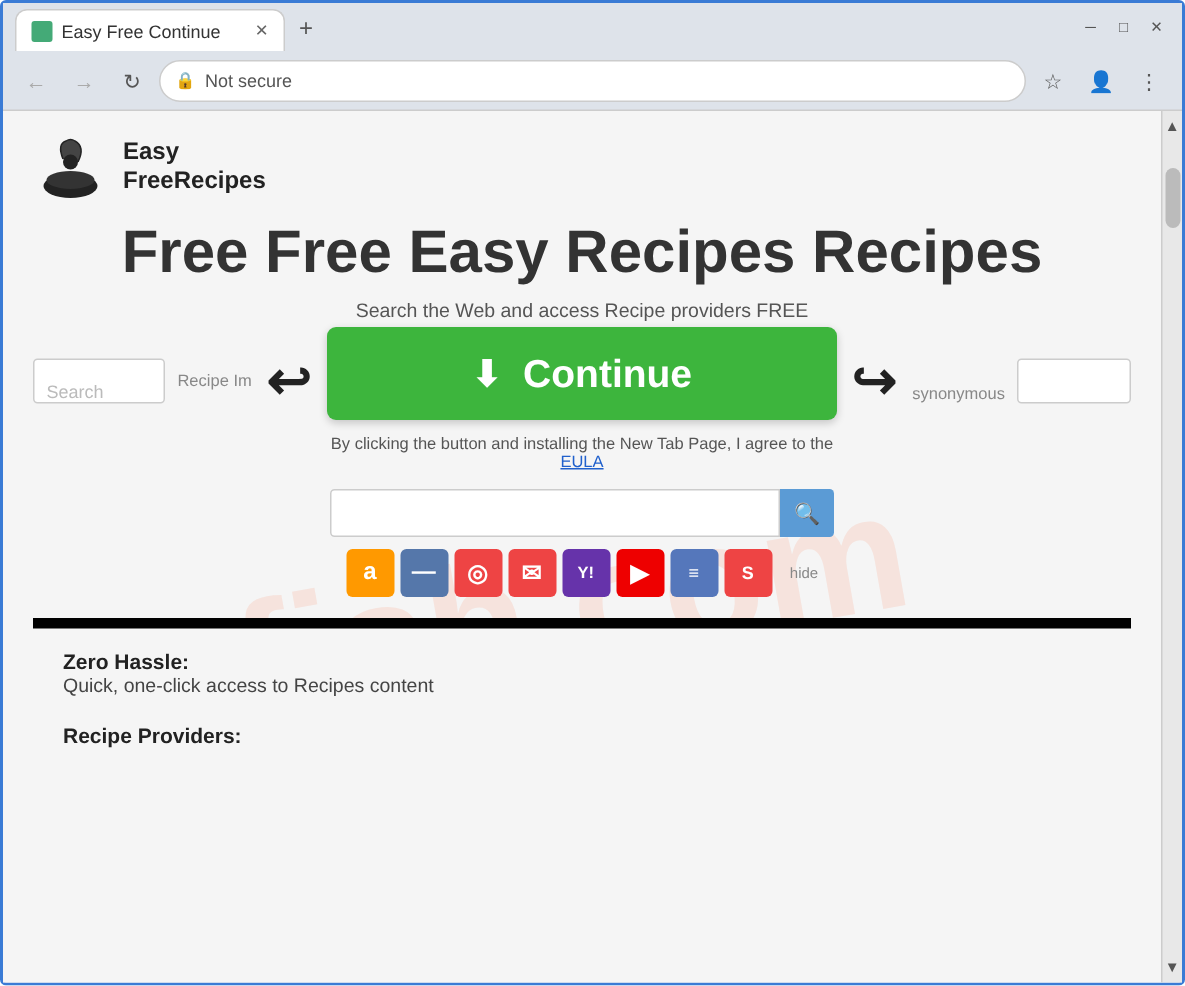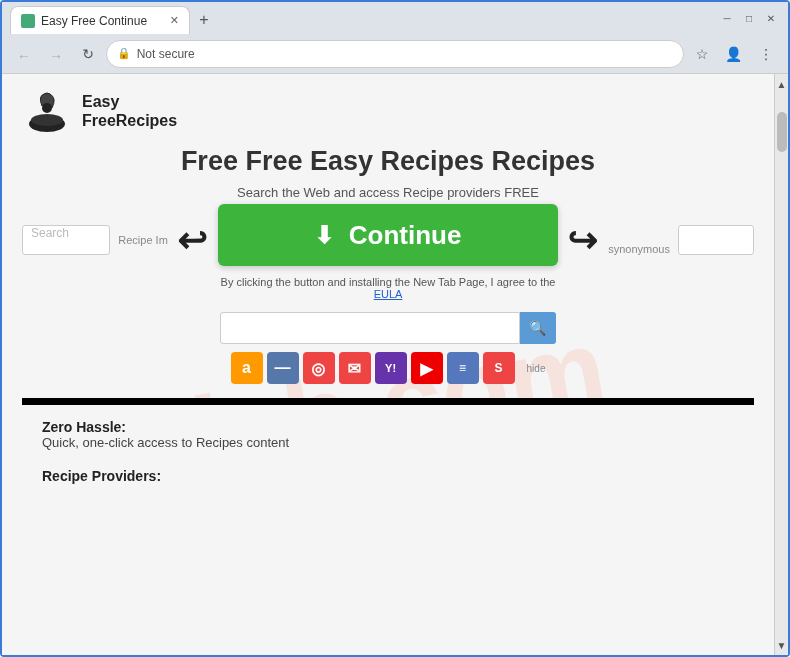--- a/index.html
+++ b/index.html
@@ -236,21 +236,21 @@
     .watermark-text {
       font-size: 110px;
       font-weight: bold;
       color: rgba(255, 100, 50, 0.12);
       transform: rotate(-10deg);
       white-space: nowrap;
     }
 
     
     .main-heading {
-      font-size: 27px;
+      font-size: 40px;
       font-weight: bold;
       color: #333;
       text-align: center;
       margin-bottom: 8px;
       position: relative;
       z-index: 1;
     }
 
     
     .sub-text {
@@ -264,21 +264,21 @@
     .search-input-fake {
       flex: 1;
       height: 30px;
       border: 1px solid #ccc;
       border-radius: 3px;
       background: #fff;
       padding: 0 8px;
       font-size: 12px;
       color: #999;
       display: flex;
-      align-items: flex-start;
+      align-items: flex-end;
     }
     .search-input-fake-2 {
       flex: 1;
       height: 30px;
       border: 1px solid #ccc;
       border-radius: 3px;
       background: #fff;
       padding: 0 8px;
       font-size: 12px;
       color: #999;

